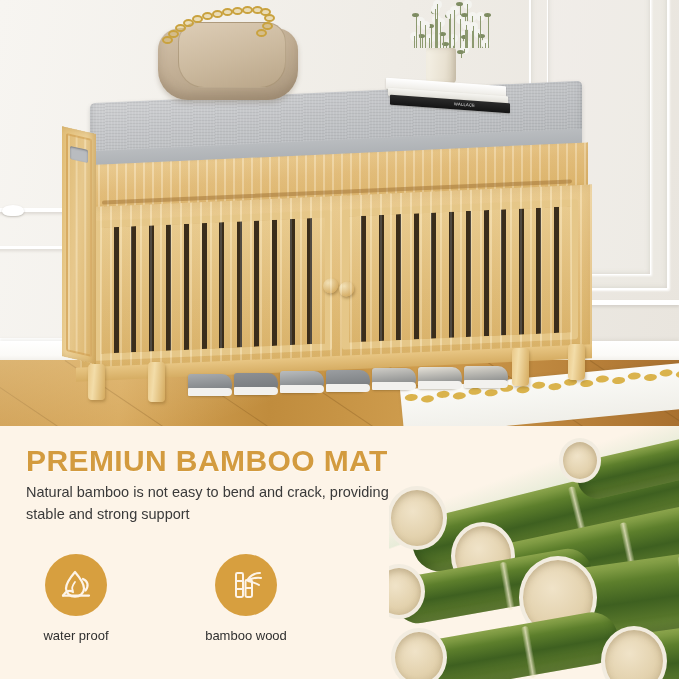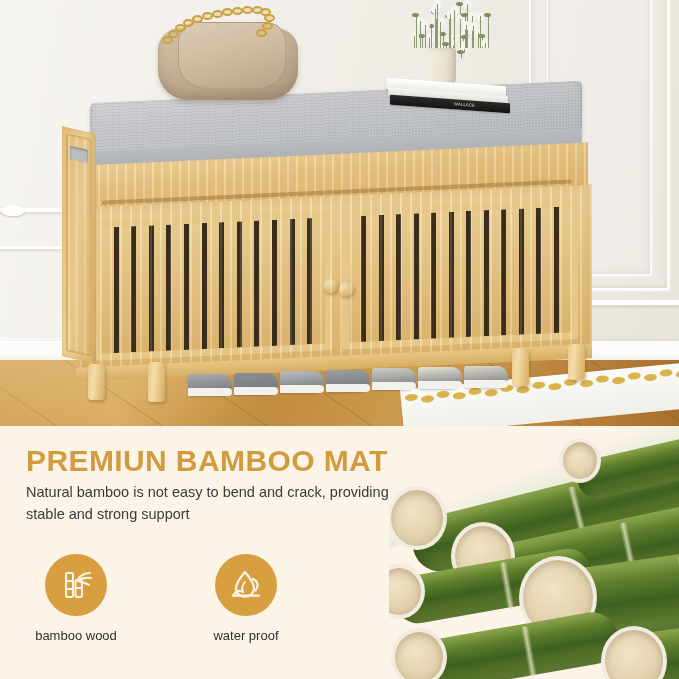--- a/index.html
+++ b/index.html
@@ -559,45 +559,45 @@
 
     <div class="headline">PREMIUN BAMBOO MATERIAL</div>
 
     <div class="subtext">Natural bamboo is not easy to bend and crack, providing stable and strong support</div>
 
     <div class="features">
 
       <div class="feature">
         <div class="badge">
           <svg width="34" height="34" viewBox="0 0 34 34">
+            <path d="M16 4 C16 4, 7 14.5, 7 20.5 C7 25.2, 11 28.6, 16 28.6
+                     C21 28.6, 25 25.2, 25 20.5 C25 14.5, 16 4, 16 4 Z" fill="none" stroke="#fdf4e8" stroke-width="2.2" stroke-linejoin="round"></path>
+            <path d="M16 14 C13 18, 12.5 20.5, 13.8 22.5" fill="none" stroke="#fdf4e8" stroke-width="1.8" stroke-linecap="round"></path>
+            <path d="M24 11 C29 13, 30 18, 26.5 22.5" fill="none" stroke="#fdf4e8" stroke-width="2.2" stroke-linecap="round"></path>
+            <path d="M4 27.5 C7 23, 11 21.5, 14 24" fill="none" stroke="#fdf4e8" stroke-width="2.2" stroke-linecap="round"></path>
+            <path d="M4 27.6 L30 27.6" stroke="#fdf4e8" stroke-width="2.2" stroke-linecap="round"></path>
+          </svg>
+        </div>
+        <div class="feature-label">water proof</div>
+      </div>
+
+      <div class="feature">
+        <div class="badge">
+          <svg width="34" height="34" viewBox="0 0 34 34">
             <rect x="7" y="5" width="7" height="24" rx="1.4" fill="none" stroke="#fdf4e8" stroke-width="2"></rect>
             <line x1="7" y1="13" x2="14" y2="13" stroke="#fdf4e8" stroke-width="2"></line>
             <line x1="7" y1="21" x2="14" y2="21" stroke="#fdf4e8" stroke-width="2"></line>
             <rect x="16.5" y="12" width="6.5" height="17" rx="1.4" fill="none" stroke="#fdf4e8" stroke-width="2"></rect>
             <line x1="16.5" y1="20" x2="23" y2="20" stroke="#fdf4e8" stroke-width="2"></line>
             <path d="M19 11 C23 6, 27 5, 31 5" fill="none" stroke="#fdf4e8" stroke-width="2" stroke-linecap="round"></path>
             <path d="M19 12 C24 10, 28 9, 32 10" fill="none" stroke="#fdf4e8" stroke-width="2" stroke-linecap="round"></path>
             <path d="M19 13 C23 14, 27 15, 30 17" fill="none" stroke="#fdf4e8" stroke-width="2" stroke-linecap="round"></path>
           </svg>
         </div>
         <div class="feature-label">bamboo wood</div>
-      </div>
-
-      <div class="feature">
-        <div class="badge">
-          <svg width="34" height="34" viewBox="0 0 34 34">
-            <path d="M16 4 C16 4, 7 14.5, 7 20.5 C7 25.2, 11 28.6, 16 28.6
-                     C21 28.6, 25 25.2, 25 20.5 C25 14.5, 16 4, 16 4 Z" fill="none" stroke="#fdf4e8" stroke-width="2.2" stroke-linejoin="round"></path>
-            <path d="M16 14 C13 18, 12.5 20.5, 13.8 22.5" fill="none" stroke="#fdf4e8" stroke-width="1.8" stroke-linecap="round"></path>
-            <path d="M24 11 C29 13, 30 18, 26.5 22.5" fill="none" stroke="#fdf4e8" stroke-width="2.2" stroke-linecap="round"></path>
-            <path d="M4 27.5 C7 23, 11 21.5, 14 24" fill="none" stroke="#fdf4e8" stroke-width="2.2" stroke-linecap="round"></path>
-            <path d="M4 27.6 L30 27.6" stroke="#fdf4e8" stroke-width="2.2" stroke-linecap="round"></path>
-          </svg>
-        </div>
-        <div class="feature-label">water proof</div>
       </div>
     </div>
 
     <div class="bamboo-photo">
       <div class="bamboo-bg"></div>
       <div id="poles">
           <div class="pole" style="left: 20px; top: 60px; width: 300px; height: 56px; transform: rotate(-14deg); z-index: 0;"></div>
           <div class="pole-ring" style="left: 185px; top: 60px; height: 56px; transform: rotate(-14deg); z-index: 0;"></div>
           <div class="pole-end" style="left: -2px; top: 60px; width: 60px; height: 63.6px; z-index: 1;"></div>
           <div class="pole" style="left: 82px; top: 96px; width: 280px; height: 60px; transform: rotate(-12deg); z-index: 1;"></div>

